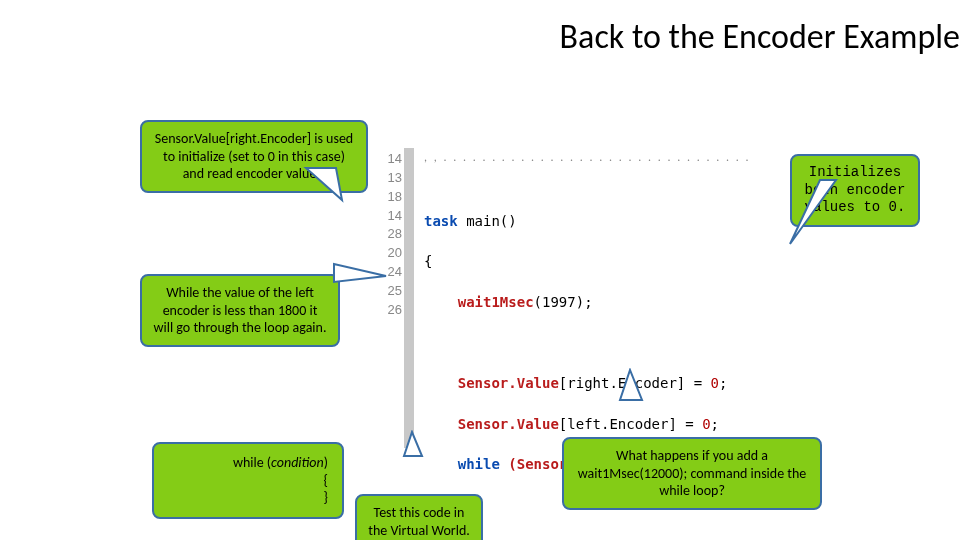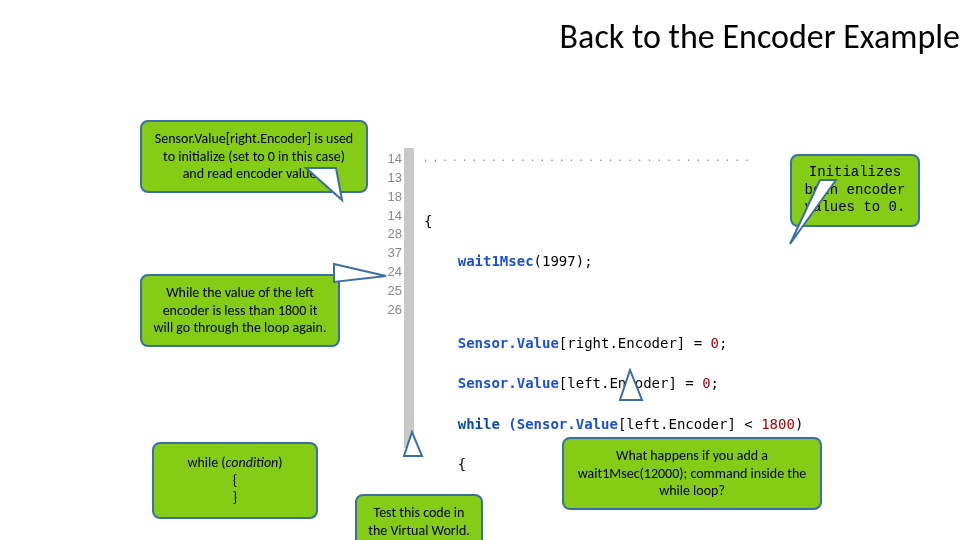--- a/index.html
+++ b/index.html
@@ -40,21 +40,21 @@
   .code-lines {
     position: absolute;
     left: 424px;
     top: 150px;
     font-family: Consolas, monospace;
     font-size: 14px;
     line-height: 1.45;
     white-space: pre;
   }
   .kw { color: #0a4bb0; font-weight: bold; }
-  .fn { color: #1d4ed8; font-weight: bold; }
+  .fn { color: #b91c1c; font-weight: bold; }
   .num { color: #b00000; }
   .dotline {
     position: absolute;
     left: 424px;
     top: 150px;
     color: #888;
     font-size: 12px;
     letter-spacing: 2px;
   }
   .callout {
@@ -71,21 +71,21 @@
   }
   
   #c1 { left: 140px; top: 78px; width: 228px; }
   
   #c2 { left: 790px; top: 112px; width: 130px; font-family: Liberation Mono, monospace; }
   #c2-tail-svg { position: absolute; left: 780px; top: 178px; }
   
   #c3 { left: 140px; top: 232px; width: 200px; }
   #c3-tail-svg { position: absolute; left: 330px; top: 258px; }
   
-  #c4 { left: 152px; top: 400px; width: 166px; text-align: center; padding: 10px 14px; }
+  #c4 { left: 152px; top: 400px; width: 192px; text-align: right; padding: 10px 14px; }
   
   #c5 { left: 355px; top: 452px; width: 128px; }
   #c5-tail-svg { position: absolute; left: 398px; top: 430px; }
   
   #c6 { left: 562px; top: 395px; width: 260px; }
   #c6-tail-svg { position: absolute; left: 612px; top: 368px; }
   .em { font-style: italic; }
 </style>
 </head>
 <body>
@@ -98,29 +98,30 @@
   <div></div>
   <div>14</div>
   <div>13</div>
   <div>18</div>
   <div>14</div>
   <div></div>
   <div></div>
   <div></div>
   <div></div>
   <div>28</div>
-  <div>37</div>
+  <div>20</div>
   <div>24</div>
   <div>25</div>
   <div>26</div>
 </div>
 <div class="gutter-bar"></div>
 
 <div class="code-lines">
 <div>&nbsp;</div>
+<div><span class="kw">task</span><span> main()</span></div>
 <div>{</div>
 <div><span class="fn">    wait1Msec</span><span>(1997);</span></div>
 <div>&nbsp;</div>
 <div><span class="fn">    Sensor.Value</span><span>[right.Encoder] = </span><span class="num">0</span><span>;</span></div>
 <div><span class="fn">    Sensor.Value</span><span>[left.Encoder] = </span><span class="num">0</span><span>;</span></div>
 <div><span class="kw">    while </span><span class="fn">(Sensor.Value</span><span>[left.Encoder] &lt; </span><span class="num">1800</span><span>)</span></div>
 <div>    {</div>
 
 
 

